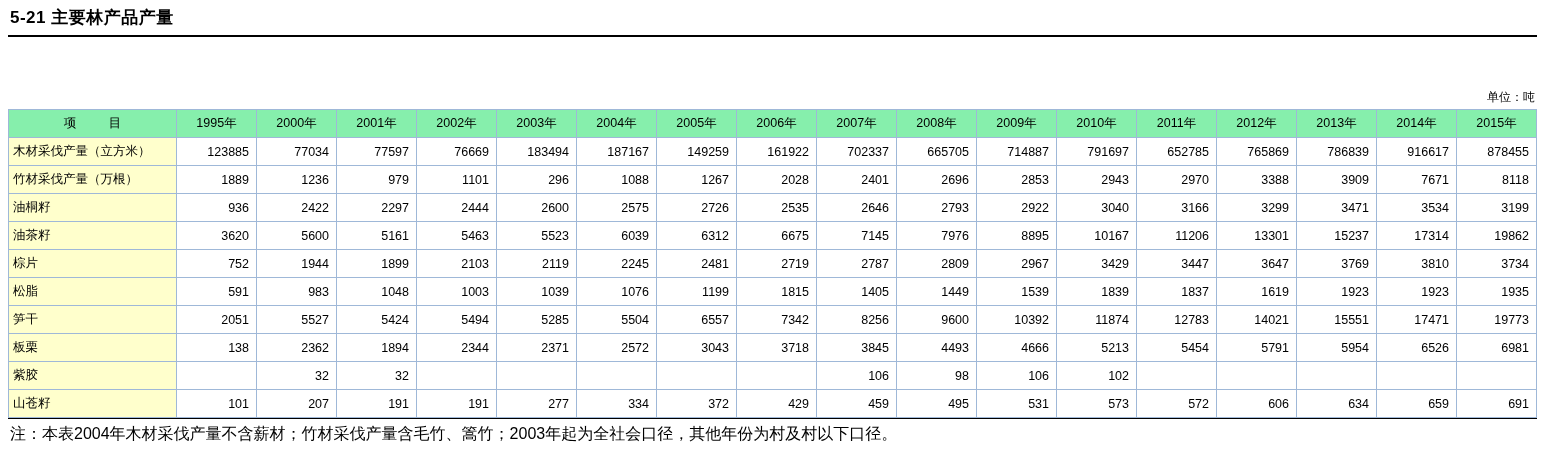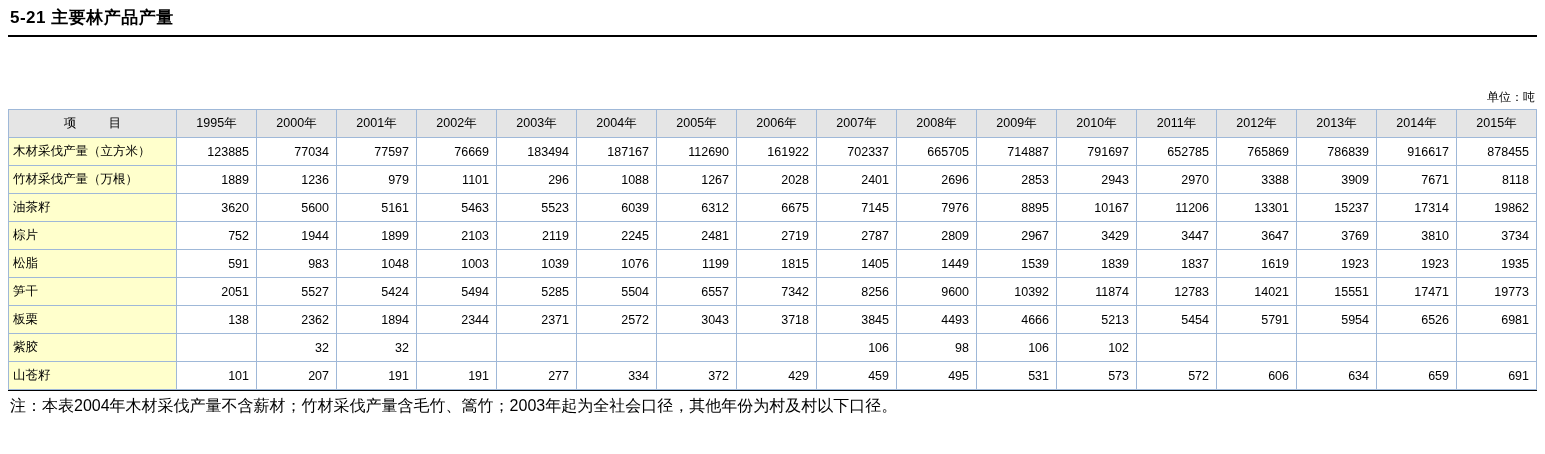--- a/index.html
+++ b/index.html
@@ -44,21 +44,21 @@
     table-layout: fixed;
     font-size: 12.5px;
   }
   table.data th, table.data td {
     border: 1px solid #9fb8d8;
     padding: 0;
     height: 28px;
     box-sizing: border-box;
   }
   thead th {
-    background: #e5e5e5;
+    background: #86efac;
     font-weight: normal;
     text-align: center;
     font-size: 12.5px;
     color: #000;
     margin-top: 48px;
   }
   thead th.first-col {
     width: 168px;
   }
   thead th.year-col {
@@ -131,21 +131,21 @@
     </thead>
     <tbody>
       <tr>
         <td class="rowhead">木材采伐产量（立方米）</td>
         <td class="val">123885</td>
         <td class="val">77034</td>
         <td class="val">77597</td>
         <td class="val">76669</td>
         <td class="val">183494</td>
         <td class="val">187167</td>
-        <td class="val">112690</td>
+        <td class="val">149259</td>
         <td class="val">161922</td>
         <td class="val">702337</td>
         <td class="val">665705</td>
         <td class="val">714887</td>
         <td class="val">791697</td>
         <td class="val">652785</td>
         <td class="val">765869</td>
         <td class="val">786839</td>
         <td class="val">916617</td>
         <td class="val">878455</td>
@@ -164,20 +164,40 @@
         <td class="val">2696</td>
         <td class="val">2853</td>
         <td class="val">2943</td>
         <td class="val">2970</td>
         <td class="val">3388</td>
         <td class="val">3909</td>
         <td class="val">7671</td>
         <td class="val">8118</td>
       </tr>
       <tr>
+        <td class="rowhead">油桐籽</td>
+        <td class="val">936</td>
+        <td class="val">2422</td>
+        <td class="val">2297</td>
+        <td class="val">2444</td>
+        <td class="val">2600</td>
+        <td class="val">2575</td>
+        <td class="val">2726</td>
+        <td class="val">2535</td>
+        <td class="val">2646</td>
+        <td class="val">2793</td>
+        <td class="val">2922</td>
+        <td class="val">3040</td>
+        <td class="val">3166</td>
+        <td class="val">3299</td>
+        <td class="val">3471</td>
+        <td class="val">3534</td>
+        <td class="val">3199</td>
+      </tr>
+      <tr>
         <td class="rowhead">油茶籽</td>
         <td class="val">3620</td>
         <td class="val">5600</td>
         <td class="val">5161</td>
         <td class="val">5463</td>
         <td class="val">5523</td>
         <td class="val">6039</td>
         <td class="val">6312</td>
         <td class="val">6675</td>
         <td class="val">7145</td>

